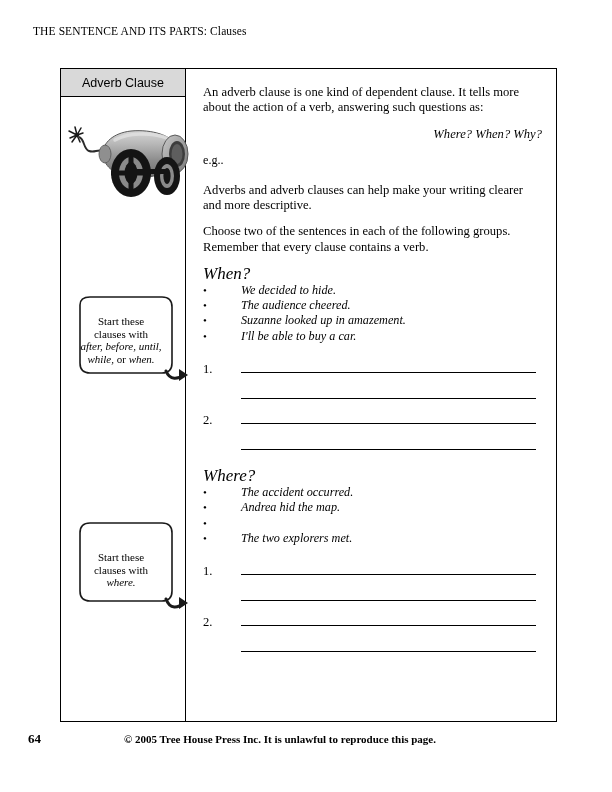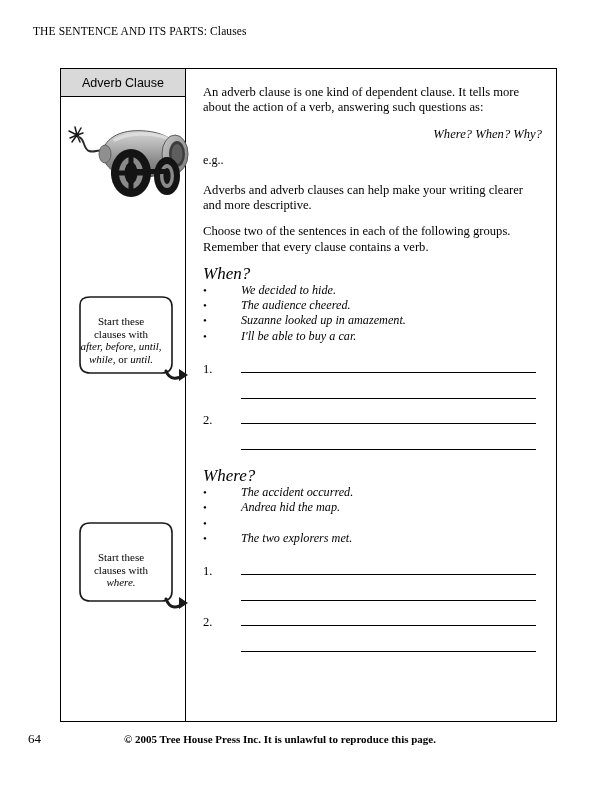--- a/index.html
+++ b/index.html
@@ -199,21 +199,21 @@
   }
   .rule.second { height: 25px; }
   .spacer-14 { height: 14px; }
 
   
   .footer-page {
     position: absolute;
     left: 28px;
     top: 731px;
     font-family: "Liberation Serif", serif;
-    font-weight: normal;
+    font-weight: bold;
     font-size: 13px;
   }
   .footer-copy {
     position: absolute;
     left: 0;
     top: 733px;
     width: 542px;
     text-align: center;
     font-family: "Liberation Serif", serif;
     font-weight: bold;
@@ -308,21 +308,21 @@
                  L24,82
                  Q14,82 14,72 Z" fill="#ffffff" stroke="#1a1a1a" stroke-width="1.6"></path>
 
         <path d="M100,80 C104,90 112,88 118,84" fill="none" stroke="#1a1a1a" stroke-width="3" stroke-linecap="round"></path>
         <path d="M113,78 L122,84 L113,90 Z" fill="#1a1a1a"></path>
       </svg>
       <div class="bubble-text">
         <div>Start these</div>
         <div>clauses with</div>
         <div><em>after, before, until,</em></div>
-        <div><em>while,</em><span> or </span><em>until.</em></div>
+        <div><em>while,</em><span> or </span><em>when.</em></div>
       </div>
     </div>
 
     <div class="callout" id="callout-where">
       <svg class="bubble-svg" width="130" height="100" viewBox="0 0 130 100" xmlns="http://www.w3.org/2000/svg">
         <path d="M14,16
                  Q14,6 24,6
                  L96,6
                  Q106,6 106,16
                  L106,74

